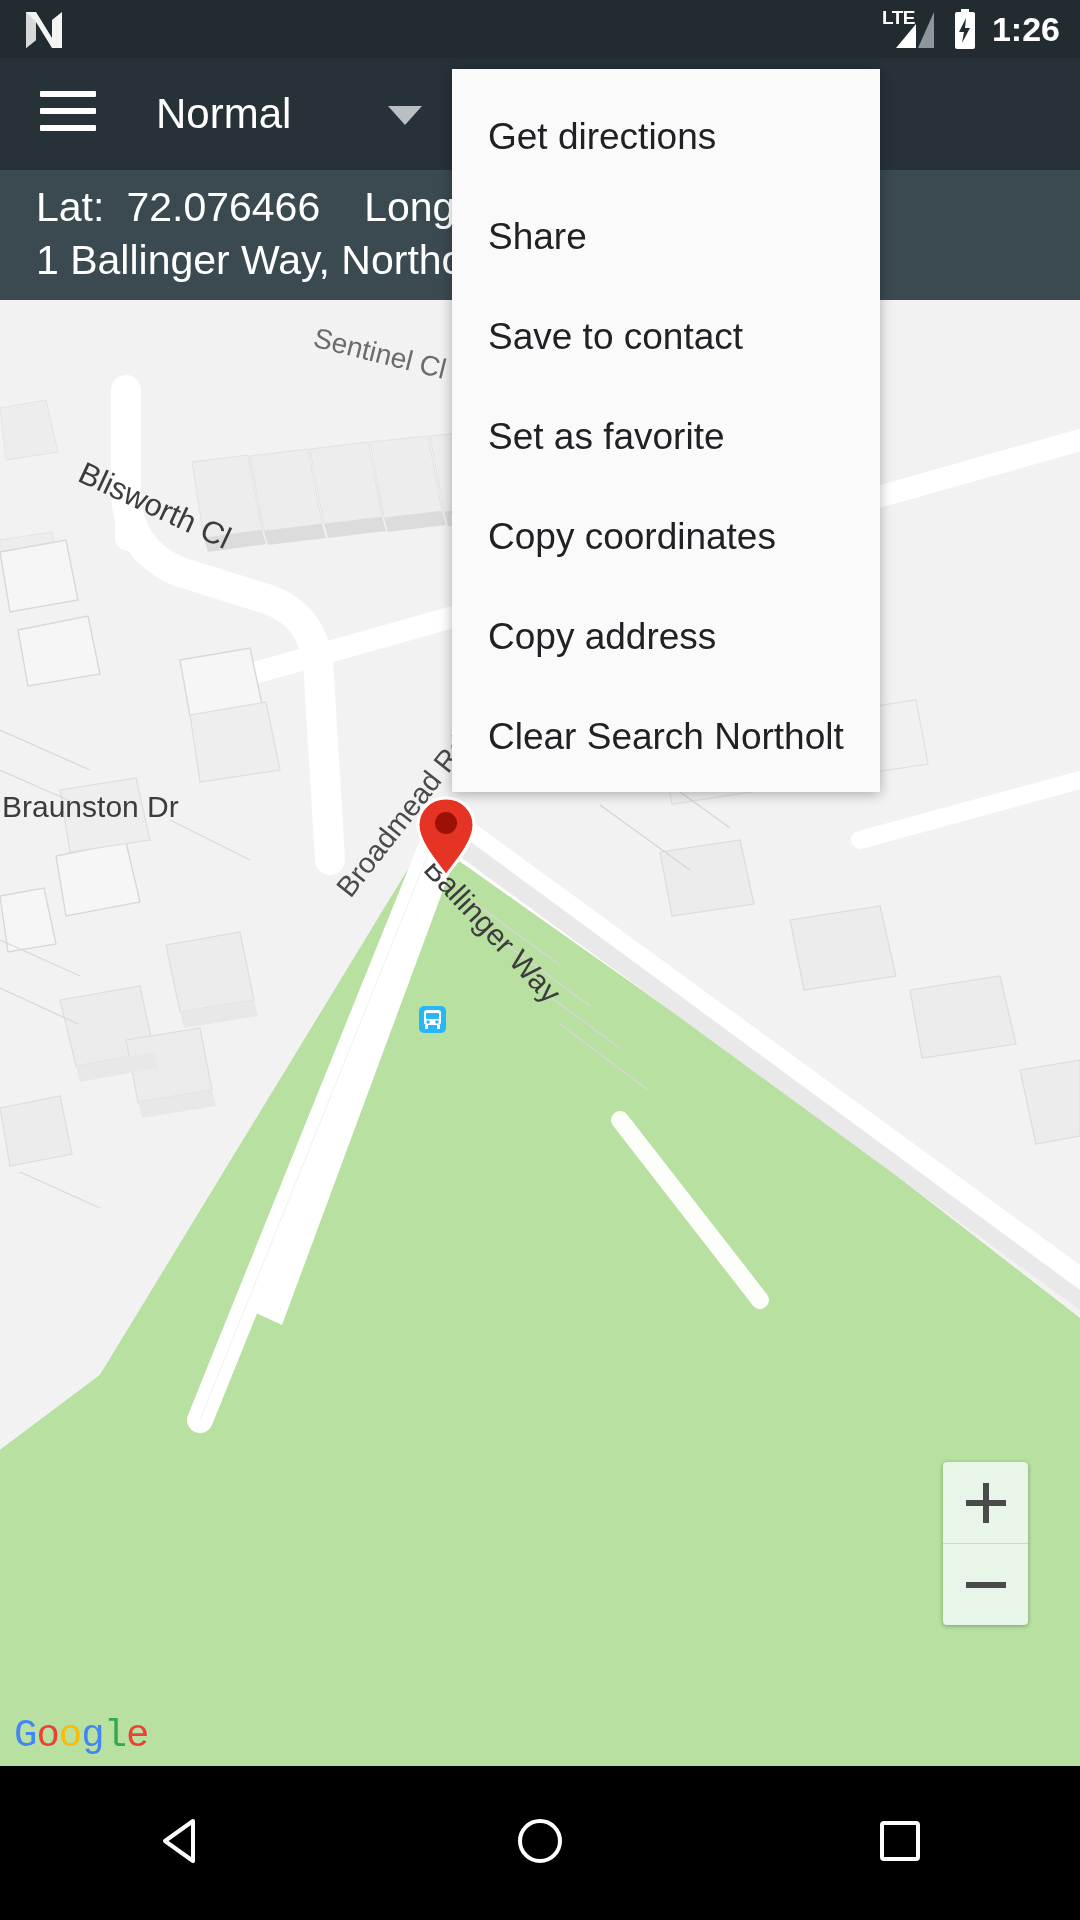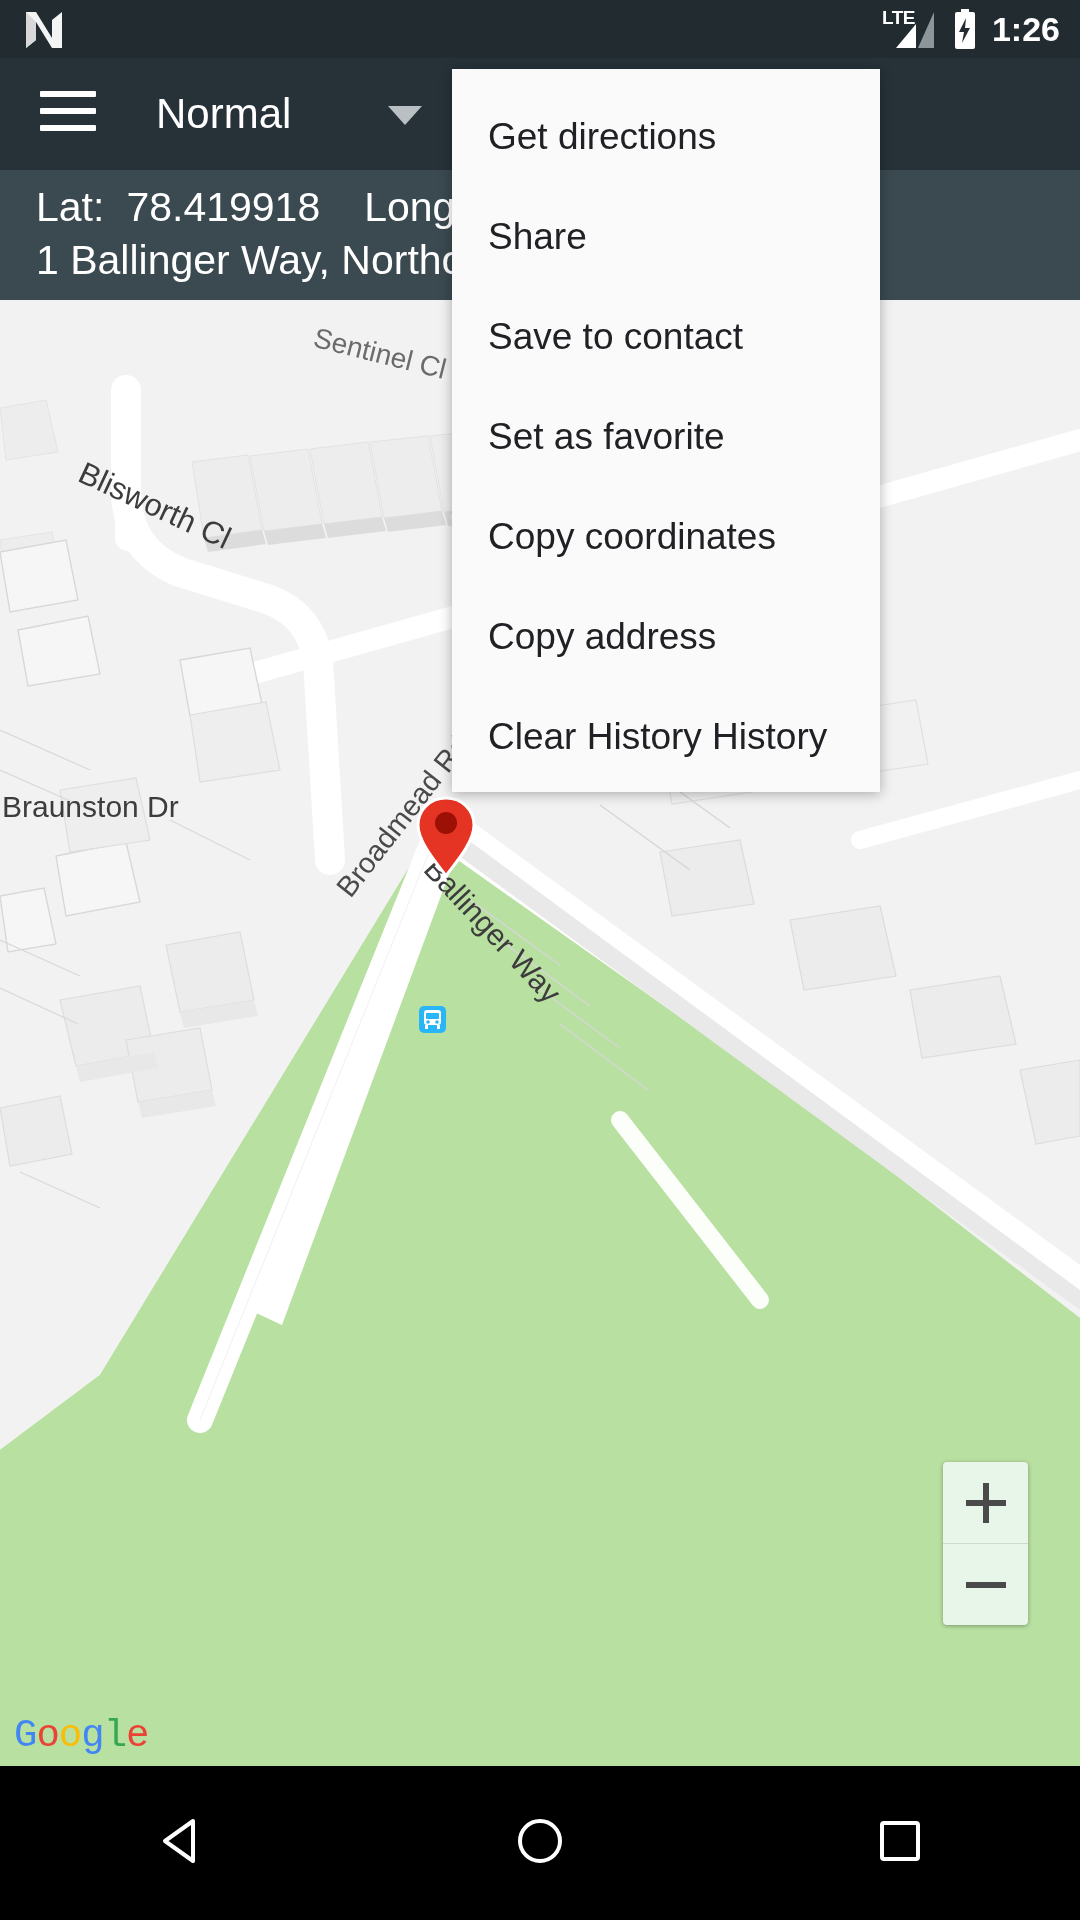--- a/index.html
+++ b/index.html
@@ -129,21 +129,21 @@
       <span></span>
     </div>
     <div id="spinner">
       <div id="spinner-label">Normal</div>
       <div id="spinner-caret"></div>
     </div>
   </div>
 
   <div id="infobar">
     <div id="infoline1">
-      <span>Lat:</span><span class="sp"></span><span>78.419918</span><span class="sp"></span><span class="sp"></span><span>Long:</span><span class="sp"></span><span>-</span>
+      <span>Lat:</span><span class="sp"></span><span>72.076466</span><span class="sp"></span><span class="sp"></span><span>Long:</span><span class="sp"></span><span>-</span>
     </div>
     <div id="infoline2">1 Ballinger Way, Northolt</div>
   </div>
 
   <div id="map">
     <svg id="mapsvg" width="1080" height="1470" viewBox="0 0 1080 1470">
       <rect x="0" y="0" width="1080" height="1470" fill="#f2f2f2"></rect>
 
       <path d="M438 520 L1080 1020 L1080 1150 L1080 1470 L0 1470 L0 1150 L100 1075 Z" fill="#b8e0a0"></path>
       <path d="M438 520 L100 1075 L0 1150 L0 1470 L1080 1470 L1080 1018 Z" fill="#b8e0a0"></path>
@@ -301,21 +301,21 @@
     </div>
   </div>
 
   <div id="menu">
     <div class="menuitem">Get directions</div>
     <div class="menuitem">Share</div>
     <div class="menuitem">Save to contact</div>
     <div class="menuitem">Set as favorite</div>
     <div class="menuitem">Copy coordinates</div>
     <div class="menuitem">Copy address</div>
-    <div class="menuitem">Clear History History</div>
+    <div class="menuitem">Clear Search Northolt</div>
   </div>
 
   <div id="navbar">
     <div class="navbtn">
       <svg width="46" height="48" viewBox="0 0 46 48">
         <path d="M36 4 L8 24 L36 44 Z" fill="none" stroke="#ffffff" stroke-width="4" stroke-linejoin="round"></path>
       </svg>
     </div>
     <div class="navbtn">
       <svg width="50" height="50" viewBox="0 0 50 50">

